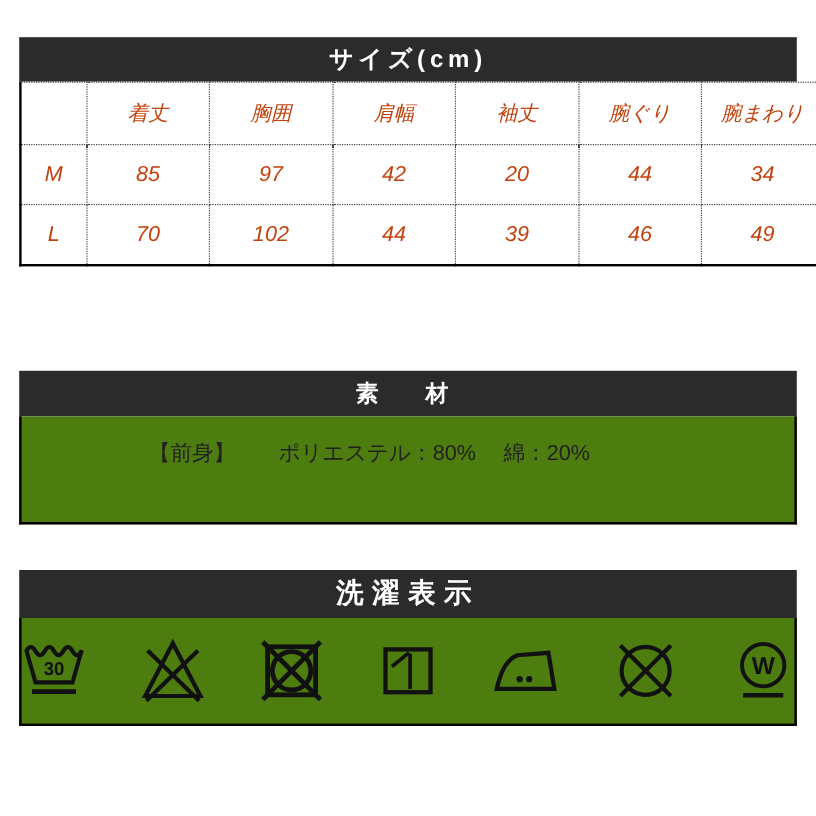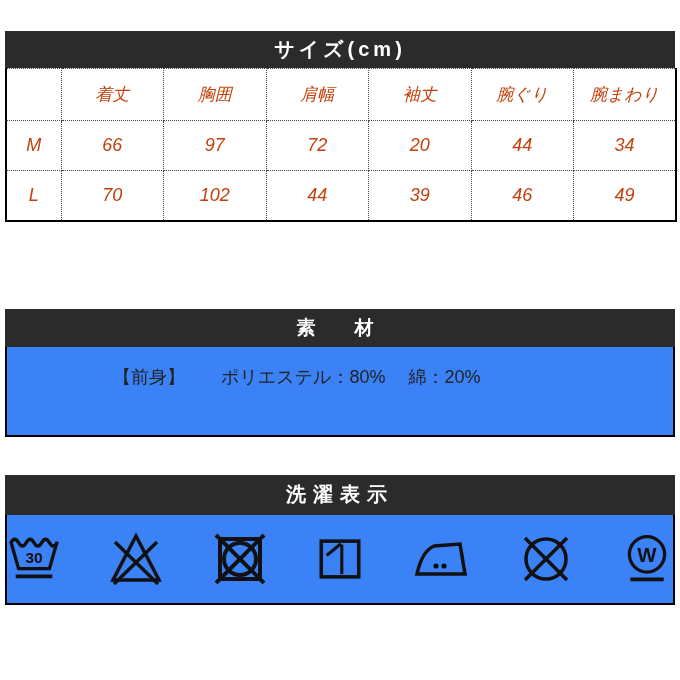--- a/index.html
+++ b/index.html
@@ -1,49 +1,49 @@
 <!DOCTYPE html>
 <html><head>
 <meta charset="utf-8">
 <style>
   * { margin:0; padding:0; box-sizing:border-box; }
   html,body { background:#ffffff; }
   body { font-family:"Liberation Sans","DejaVu Sans",sans-serif; }
   .page { position:relative; width:680px; height:680px; background:#fff; overflow:hidden; }
-  .inner { margin:0 5px; }
+  .inner { margin:0 16px; }
 
   .bar {
     background:#2b2b2b; color:#fff;
     display:flex; align-items:center; justify-content:center;
     font-weight:bold;
   }
   .size-bar   { margin-top:31px; height:37px; font-size:20px; letter-spacing:4px; }
   .mat-bar    { margin-top:87px; height:38px; font-size:19px; letter-spacing:10px;justify-content:center; }
-  .care-bar   { margin-top:38px; height:40px; font-size:20px; letter-spacing:7px; }
+  .care-bar   { margin-top:38px; height:40px; font-size:23px; letter-spacing:7px; }
 
   table.size-table {
     width:672px; border-collapse:collapse; table-layout:fixed;
     border:2px solid #000; border-top:none;
     color:#c2410c;
     font-style:italic;
   }
   table.size-table col.c-label { width:55px; }
   table.size-table th, table.size-table td {
     border:1px dotted #444;
     text-align:center; vertical-align:middle;
     font-weight:normal;
   }
   table.size-table thead tr { height:52px; }
   table.size-table tbody tr { height:50px; }
   table.size-table thead th { font-size:17px; }
   table.size-table td { font-size:18px; }
   td.row-label { font-size:17px; }
 
   .panel {
-    border:2px solid #000; border-top:none; background:#3b82f6;
+    border:2px solid #000; border-top:none; background:#4d7c0f;
   }
   .mat-panel { height:90px; padding:16px 10px 0 106px; }
   .mat-line { font-size:18px; line-height:29px; color:#222; white-space:pre; }
 
   .care-panel { height:90px; display:flex; align-items:center; justify-content:space-between; gap:9px; }
   .care-panel svg { display:block; }
 
   .sym { stroke:#111; fill:none; stroke-width:3.5; }
   .sym-thick { stroke:#111; fill:none; stroke-width:4; }
   .sym-text { fill:#111; font-family:"Liberation Sans","DejaVu Sans",sans-serif; font-weight:bold; }
@@ -75,23 +75,23 @@
           <th>胸囲</th>
           <th>肩幅</th>
           <th>袖丈</th>
           <th>腕ぐり</th>
           <th>腕まわり</th>
         </tr>
       </thead>
       <tbody>
         <tr>
           <td class="row-label">M</td>
-          <td>66</td>
+          <td>85</td>
           <td>97</td>
-          <td>72</td>
+          <td>42</td>
           <td>20</td>
           <td>44</td>
           <td>34</td>
         </tr>
         <tr>
           <td class="row-label">L</td>
           <td>70</td>
           <td>102</td>
           <td>44</td>
           <td>39</td>

